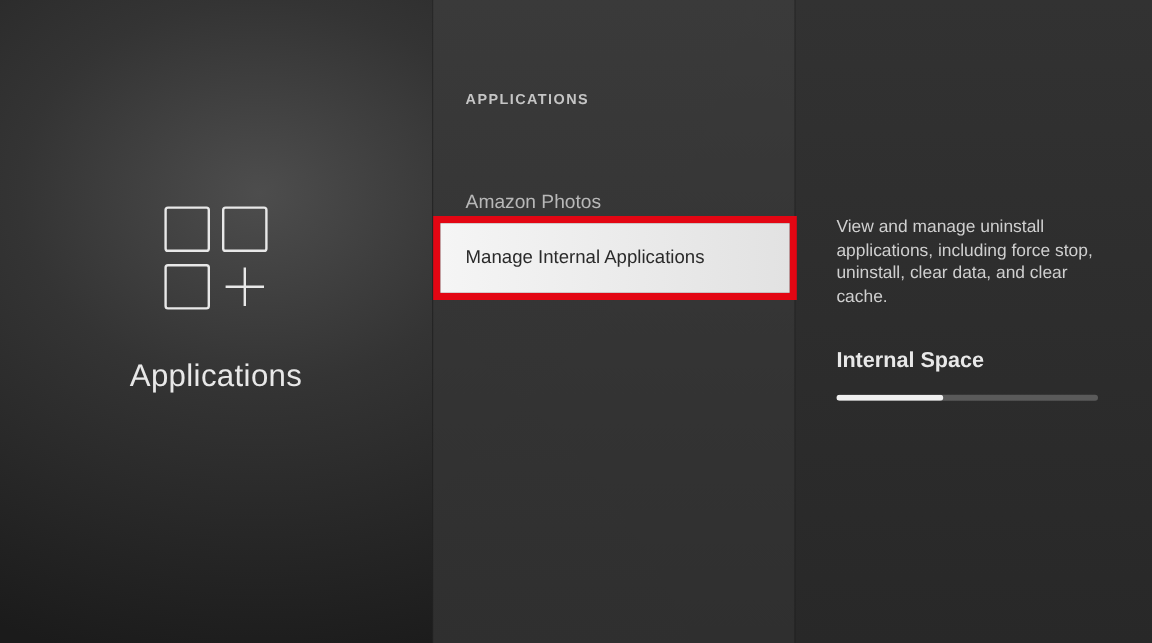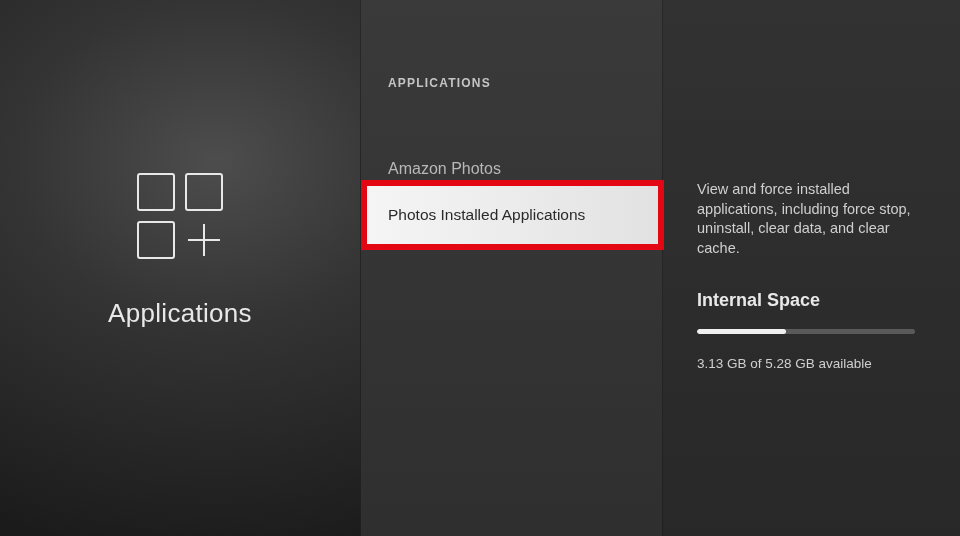--- a/index.html
+++ b/index.html
@@ -133,24 +133,23 @@
       <line x1="56" y1="72" x2="88" y2="72" stroke="#e8e8e8" stroke-width="2"></line>
     </svg>
   </div>
   <div class="panel-title">Applications</div>
 </div>
 
 <div class="middle-panel">
   <div class="section-heading">APPLICATIONS</div>
   <div class="menu-item">Amazon Photos</div>
   <div class="menu-item-selected-wrap">
-    <div class="menu-item-selected">Photos Installed Applications</div>
+    <div class="menu-item-selected">Manage Internal Applications</div>
   </div>
 </div>
 
 <div class="right-panel">
-  <div class="desc-text">View and force installed applications, including force stop, uninstall, clear data, and clear cache.</div>
+  <div class="desc-text">View and manage uninstall applications, including force stop, uninstall, clear data, and clear cache.</div>
   <div class="space-heading">Internal Space</div>
   <div class="progress-bar">
     <div class="progress-fill" style="width: 41%;"></div>
   </div>
-  <div class="space-text">3.13 GB of 5.28 GB available</div>
 </div>
 
 </body></html>

